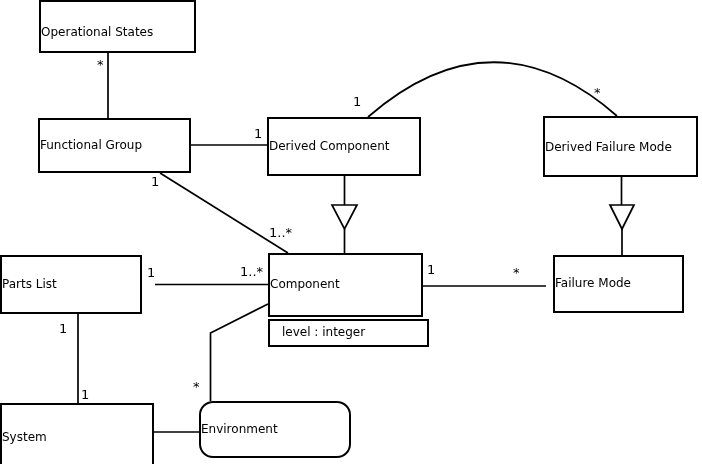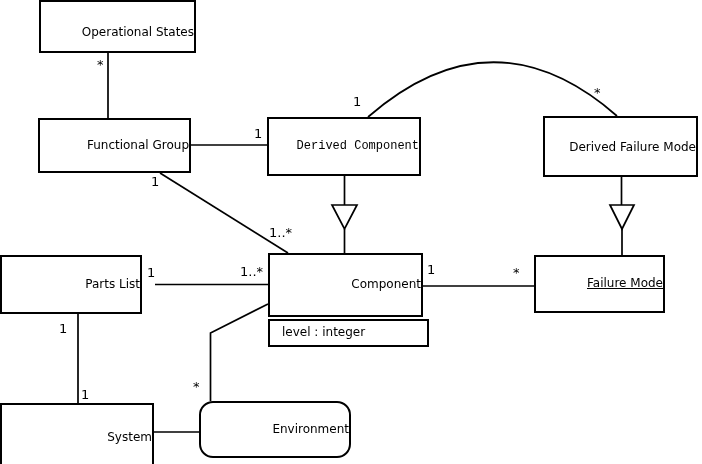--- a/index.html
+++ b/index.html
@@ -13,37 +13,37 @@
   .layer { position:absolute; left:0; top:0; pointer-events:none; }
   .node {
     position:absolute;
     box-sizing:border-box;
     border:2px solid #000;
     background:#fff;
     color:#000;
     font-size:12px;
     display:flex;
     align-items:center;
-    justify-content:flex-end;
+    justify-content:flex-start;
     text-align:center;
     line-height:1.1;
   }
   .attr-compartment {
     justify-content:flex-start;
     padding-left:12px;
     text-align:left;
   }
   
   #n-os   { left:39px;  top:0;     width:157px; height:53px; padding-top:12px; }
   #n-fg   { left:38px;  top:118px; width:153px; height:55px; }
-  #n-dc   { left:267px; top:117px; width:154px; height:59px;font-family:Liberation Mono, monospace; }
+  #n-dc   { left:267px; top:117px; width:154px; height:59px; }
   #n-dfm  { left:543px; top:116px; width:155px; height:61px; padding-top:3px; }
-  #n-comp { left:268px; top:253px; width:155px; height:64px;padding-left:44px; }
+  #n-comp { left:268px; top:253px; width:155px; height:64px; }
   #n-compattr { left:268px; top:319px; width:161px; height:28px; }
-  #n-fm   { left:534px; top:255px; width:131px; height:58px;text-decoration:underline; }
+  #n-fm   { left:553px; top:255px; width:131px; height:58px; }
   #n-pl   { left:0;     top:255px; width:142px; height:59px; }
   #n-sys  { left:0;     top:403px; width:154px; height:69px; }
   #n-env  { left:199px; top:401px; width:152px; height:57px;border-radius:14px; }
 
   svg.edges  { z-index:1; }
   .node      { z-index:2; }
   svg.labels { z-index:3; }
   svg text { font-family:"DejaVu Sans","Liberation Sans",sans-serif; font-size:13px; fill:#000; }
 </style>
 </head>

